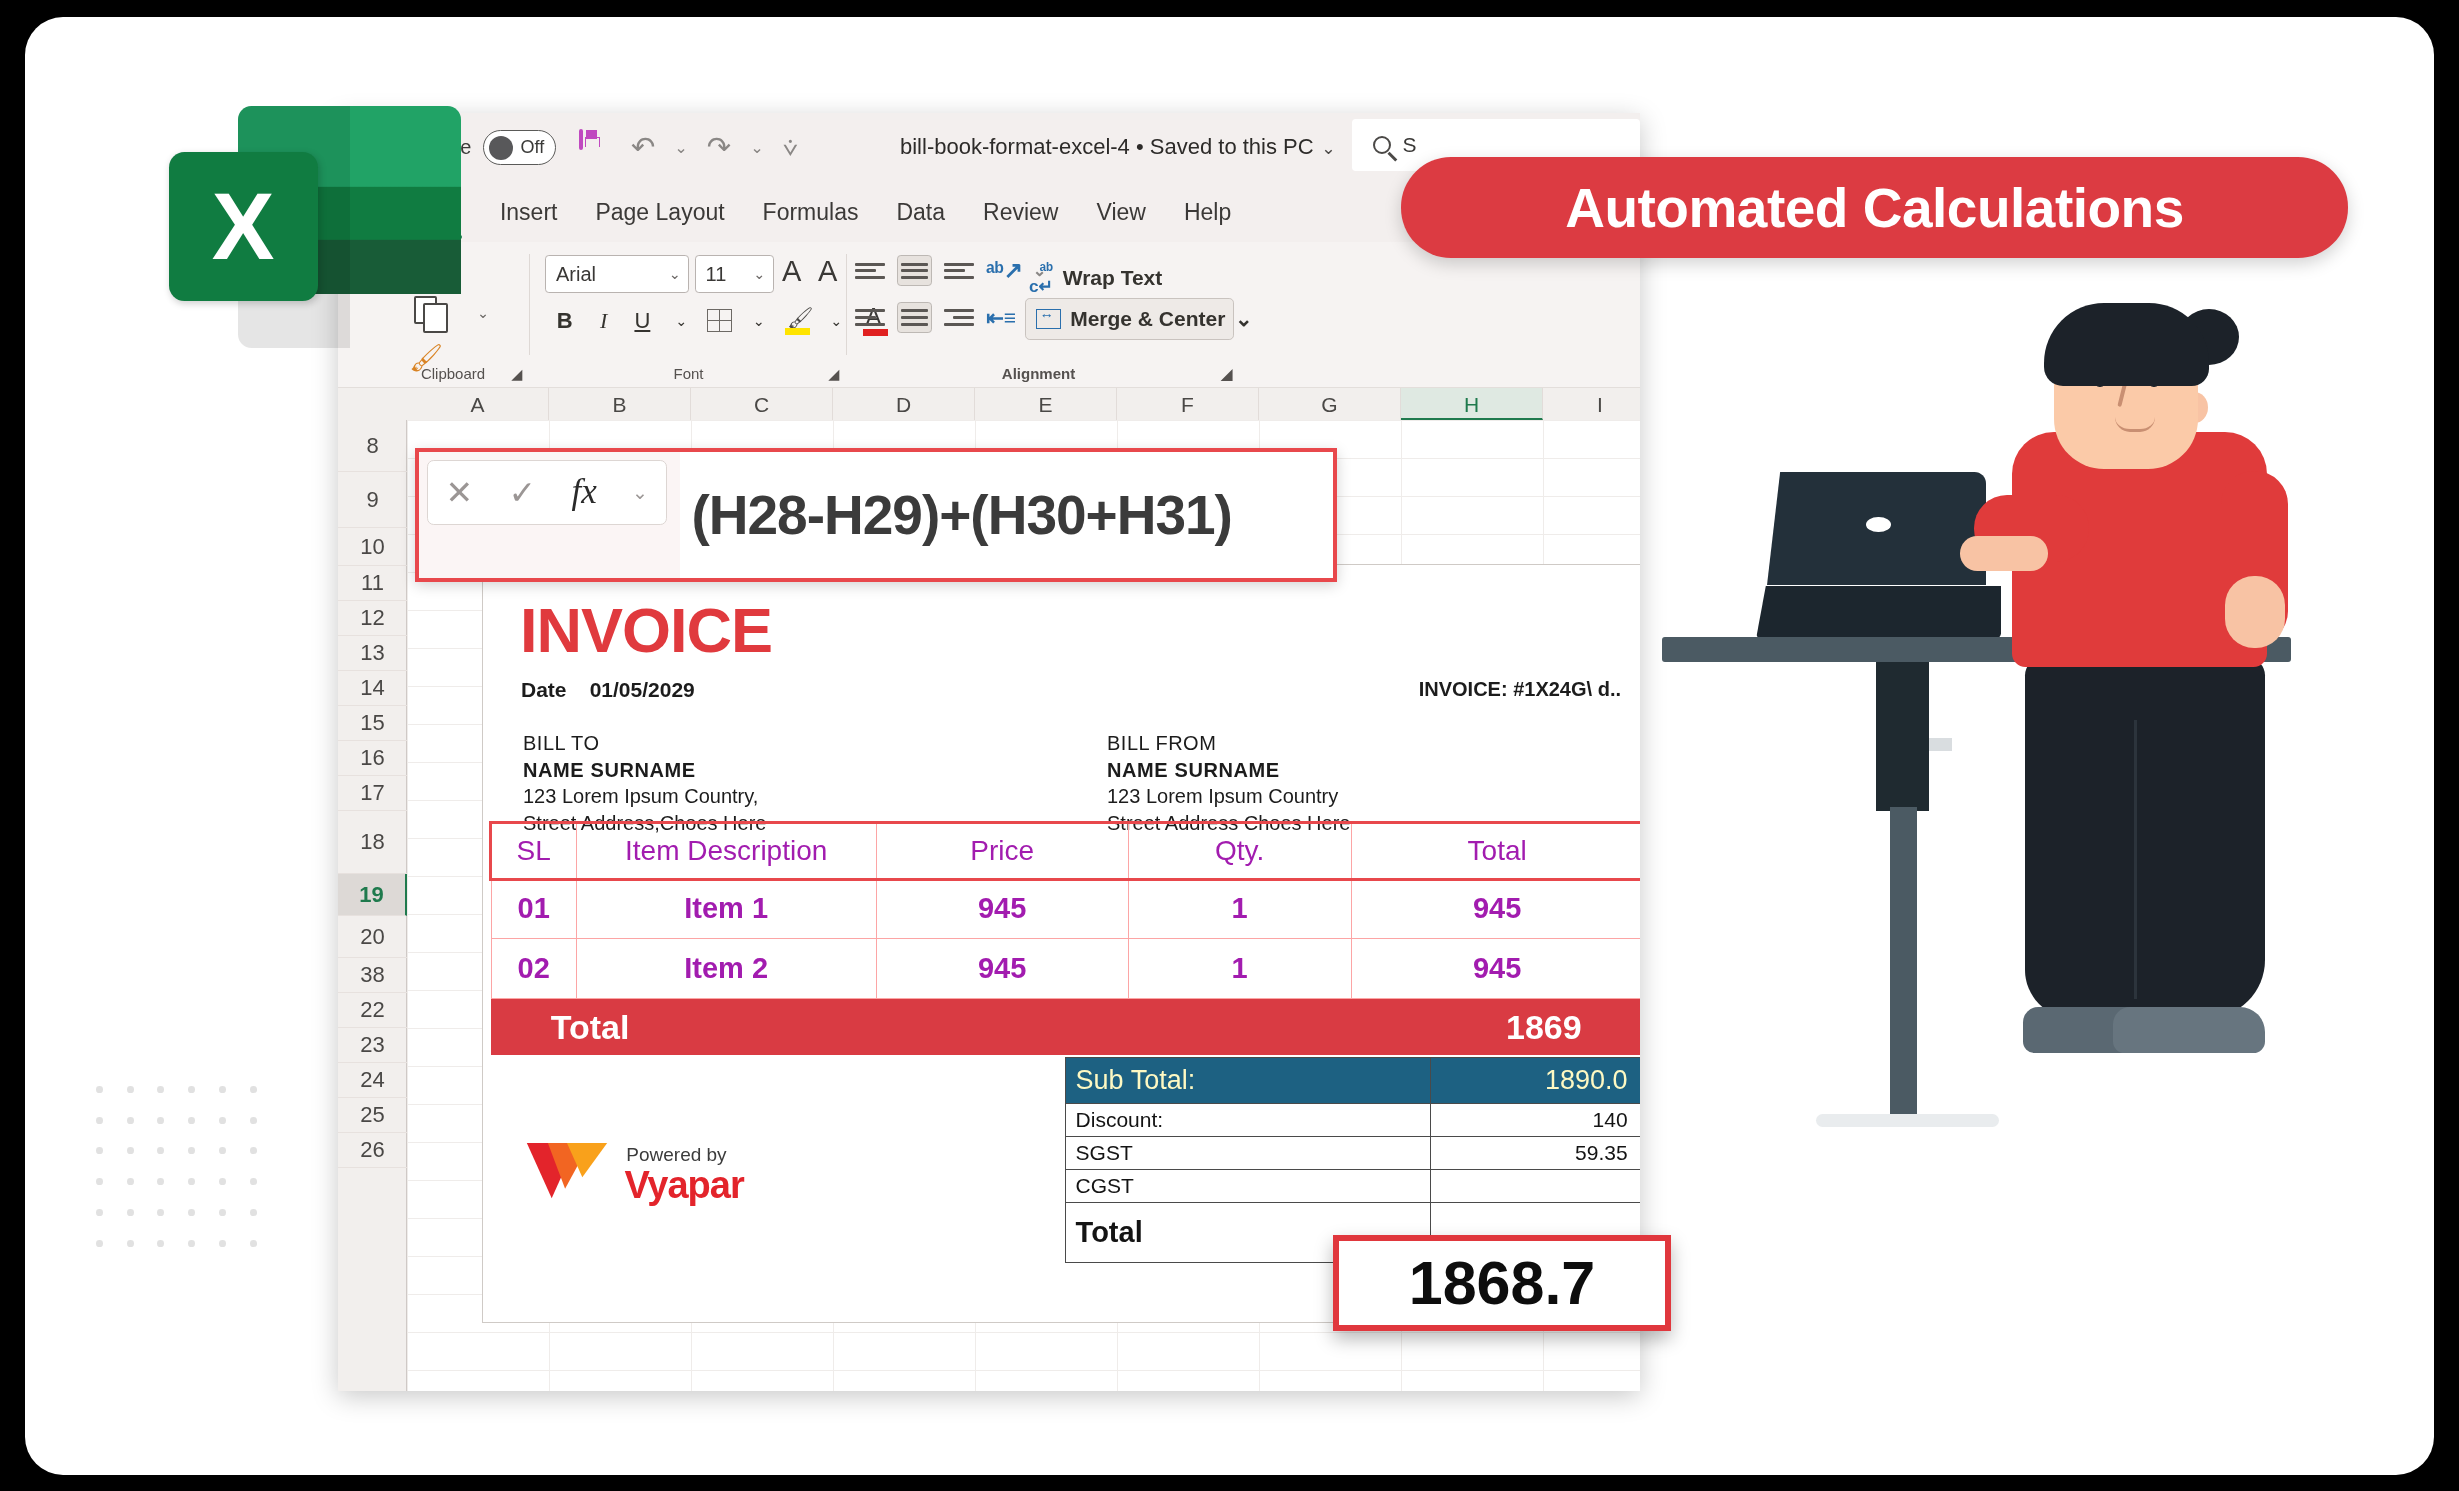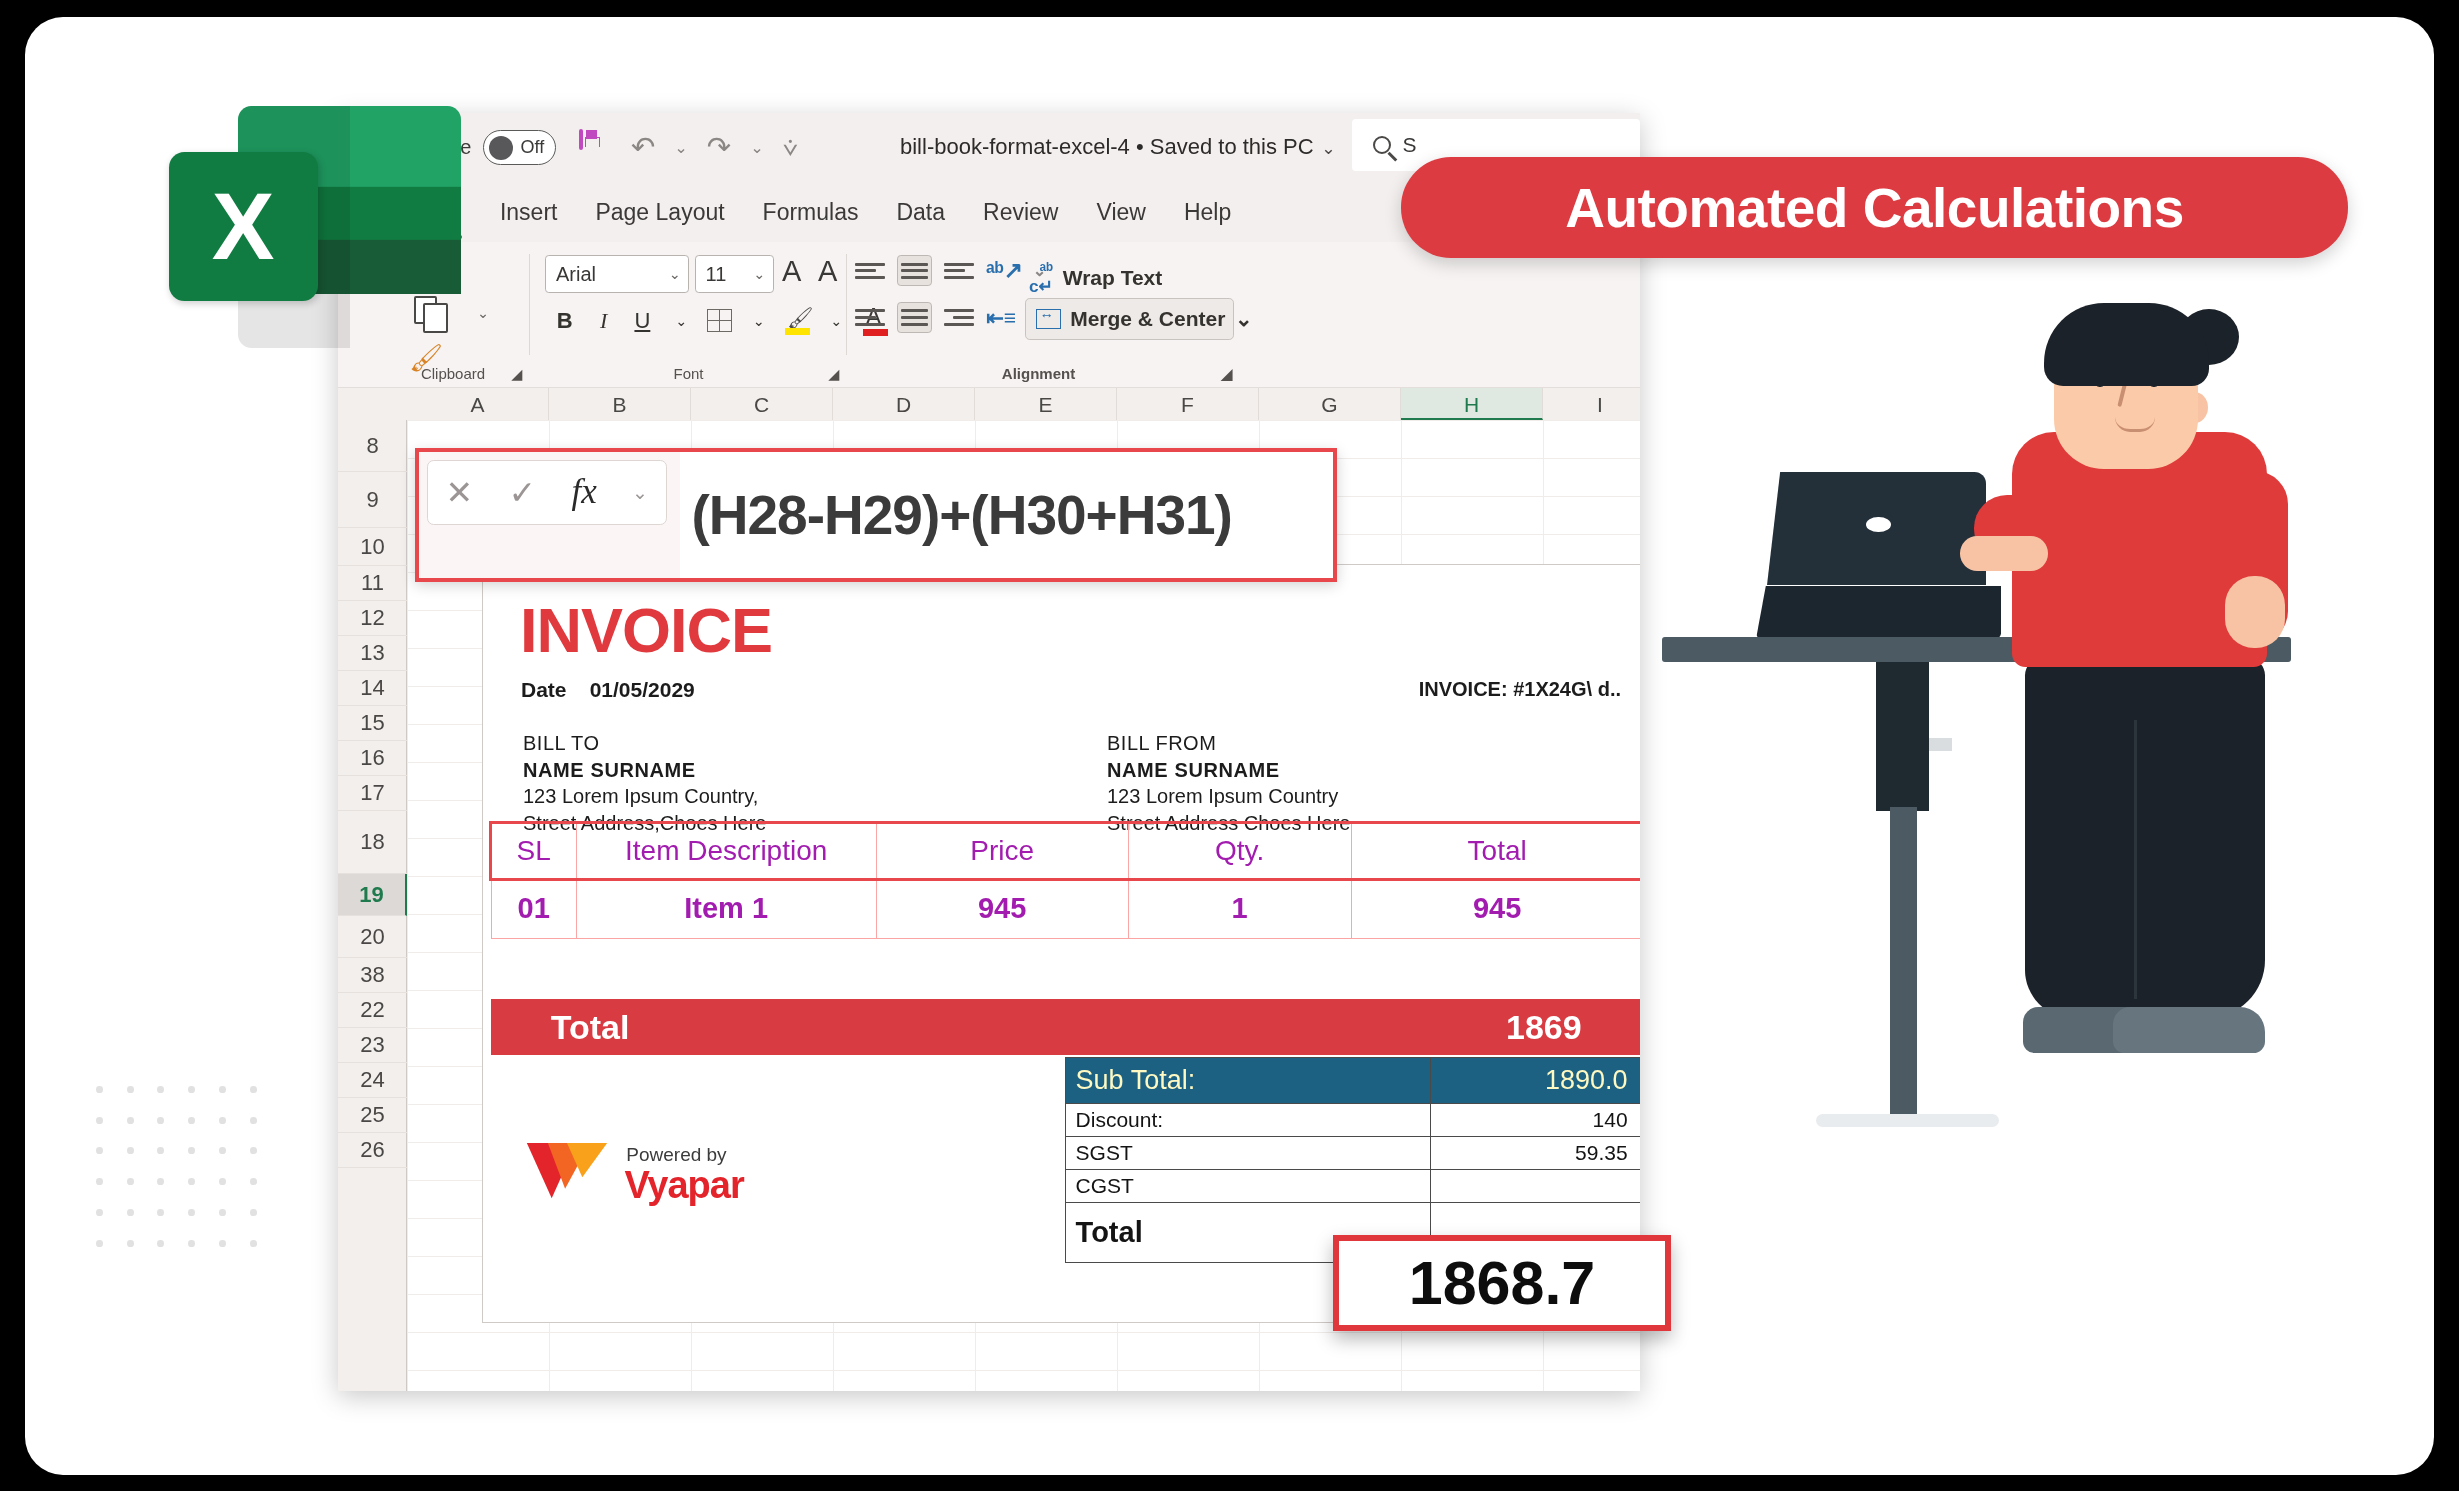--- a/index.html
+++ b/index.html
@@ -655,20 +655,27 @@
             </tr>
           </thead>
           <tbody>
             <tr>
               <td>01</td>
               <td>Item 1</td>
               <td>945</td>
               <td>1</td>
               <td>945</td>
             </tr>
+            <tr>
+              <td>02</td>
+              <td>Item 2</td>
+              <td>945</td>
+              <td>1</td>
+              <td>945</td>
+            </tr>
           </tbody>
         </table>
         <div class="hdr-hilite"></div>
 
         <div id="grand-row">
           <span class="lab">Total</span>
           <span class="val">1869</span>
         </div>
 
         <table id="summary">

